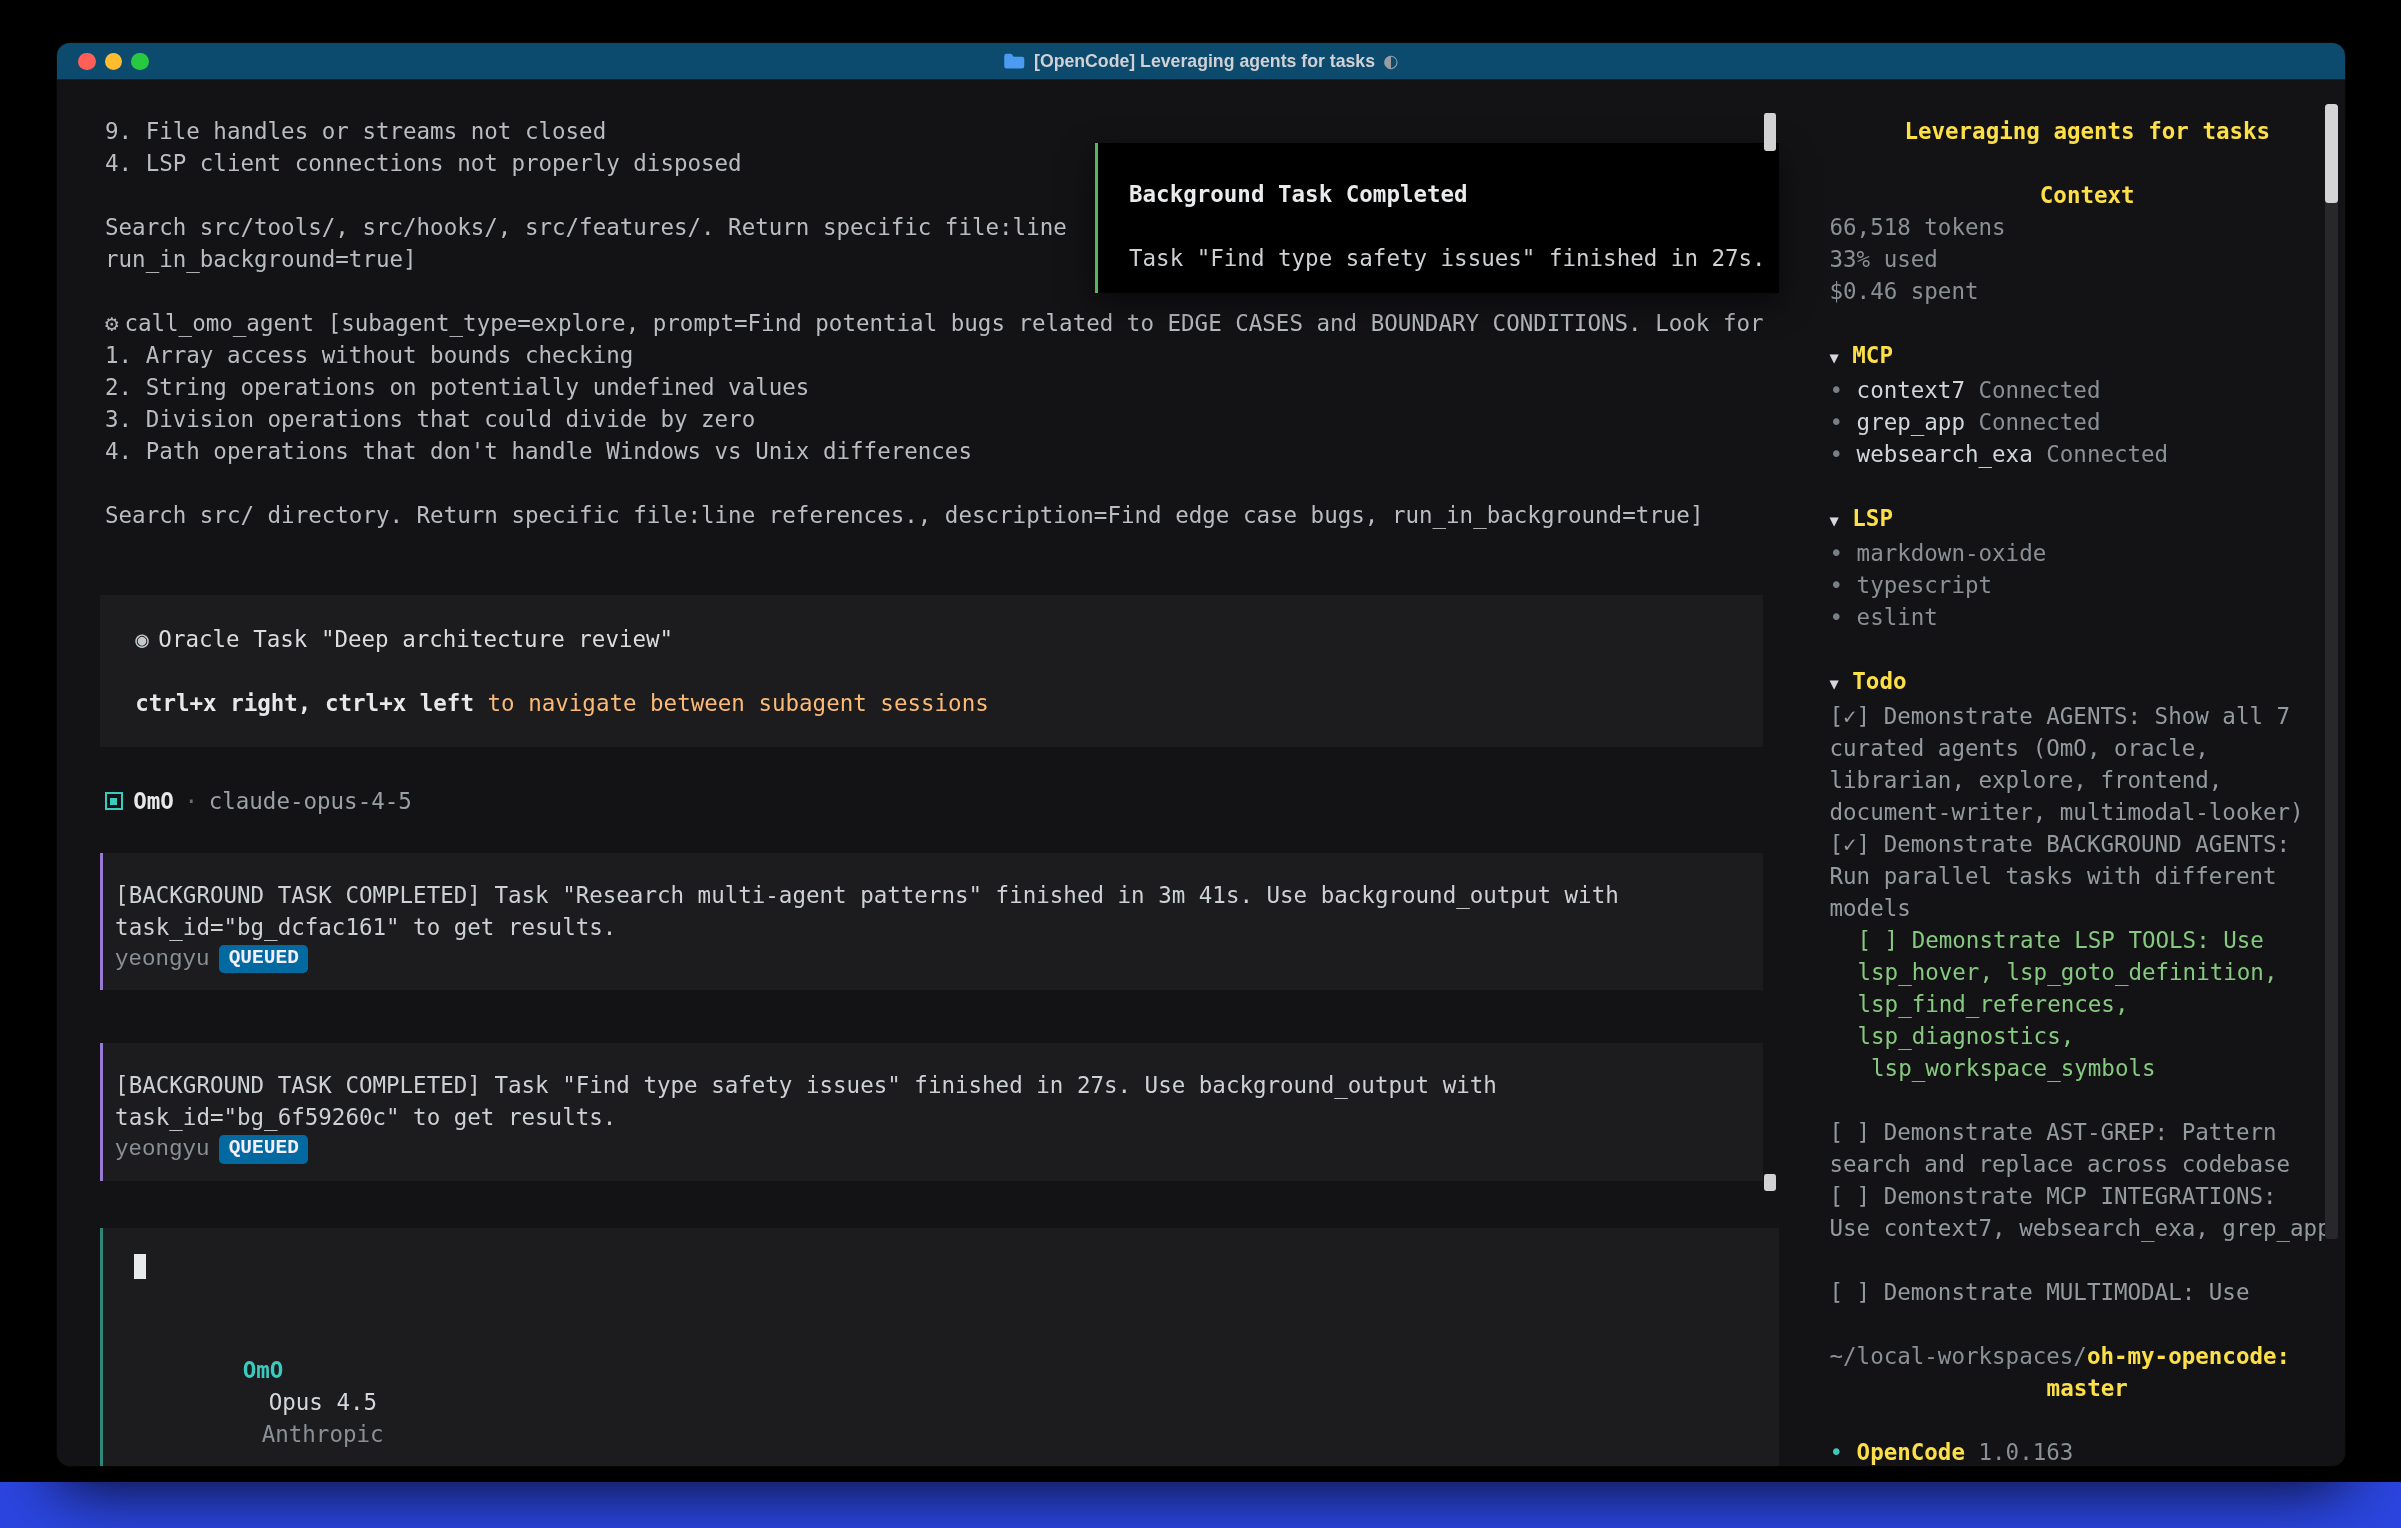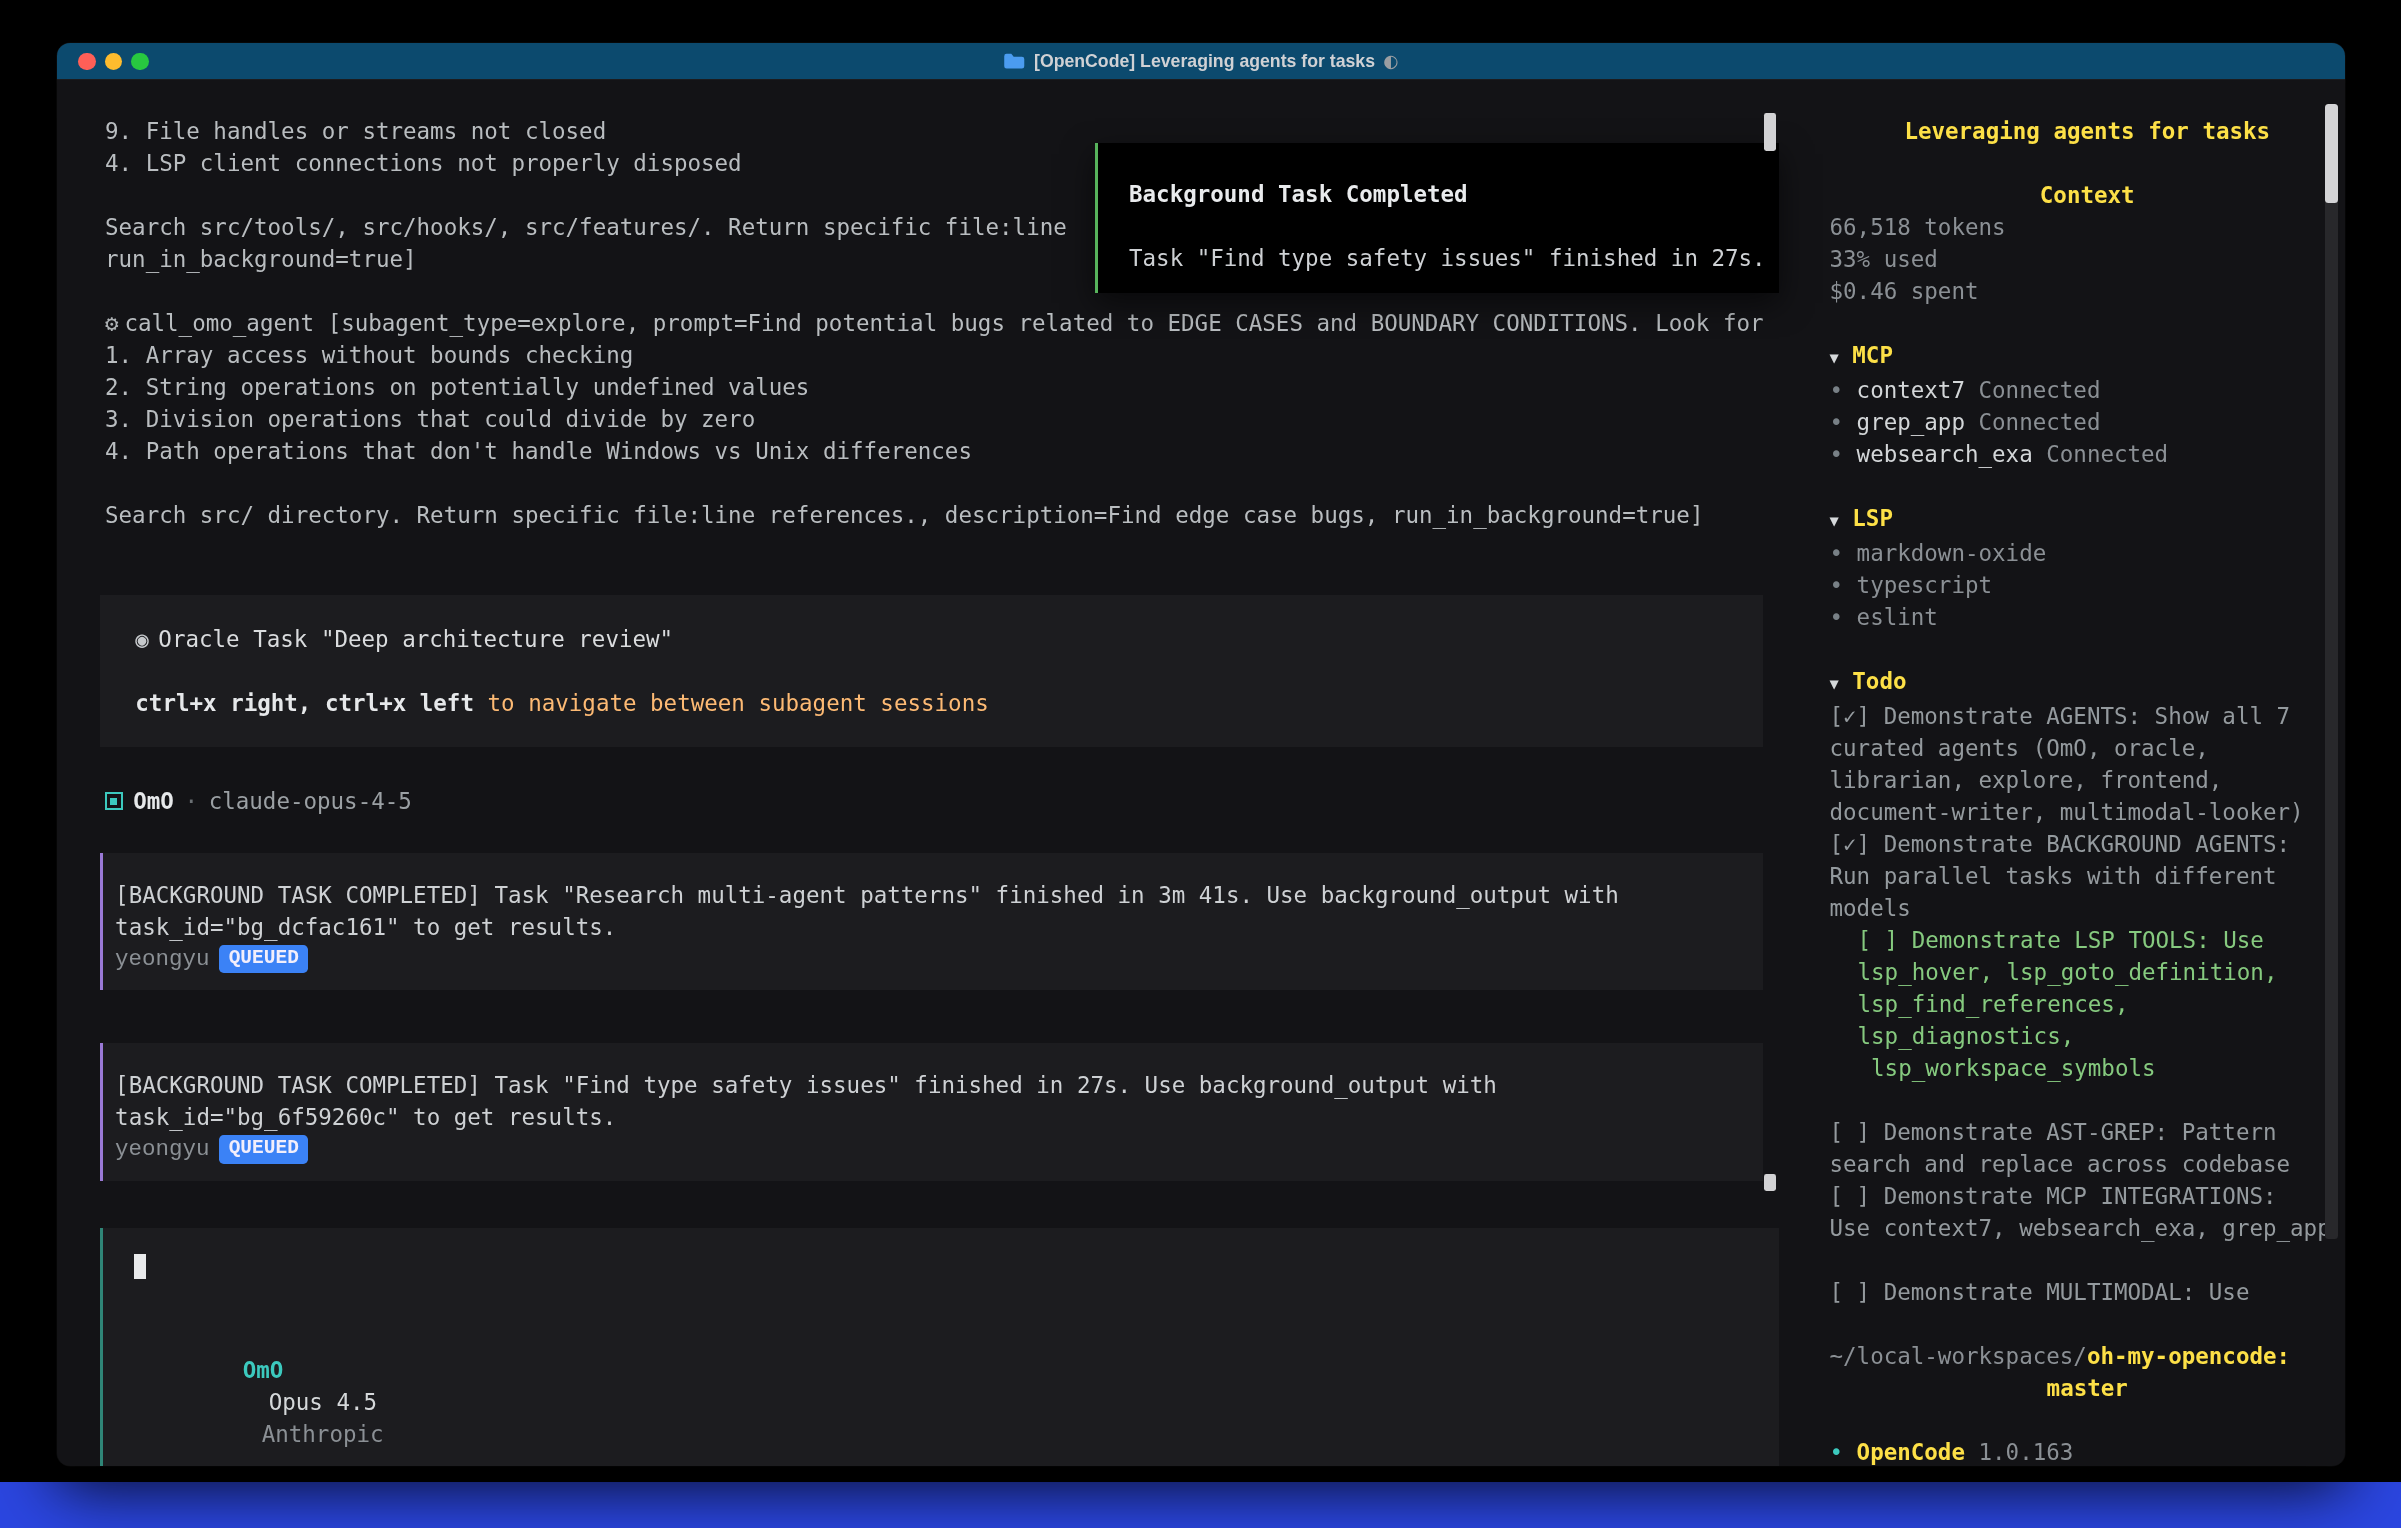--- a/index.html
+++ b/index.html
@@ -40,21 +40,21 @@
   .agent-name { color:#e6e8ea; font-weight:bold; font-size:22.5px; }
   .agent-sep { color:#6a6f73; font-size:22.5px; margin:0 10.6px; }
   .agent-model { color:#9ba0a4; font-size:22.5px; }
 
   .message { border-left:3.5px solid #9a79d6; padding:26px 23.6px 15.4px 11.8px; }
   .msg1 { margin-top:36px; }
   .msg2 { margin-top:53px; }
   .msgtext { color:#ced1d4; }
   .msgmeta { display:flex; align-items:center;font-family:Liberation Mono, monospace; }
   .author { color:#8b9095; }
-  .badge { display:inline-block; margin-left:9.5px; background:#3b82f6; color:#f2eefb; font-weight:bold;
+  .badge { display:inline-block; margin-left:9.5px; background:#0369a1; color:#f2eefb; font-weight:bold;
     font-size:19.5px; line-height:19.5px; padding:4.1px 9.5px 5.3px; border-radius:4.7px; }
 
   .input-area { margin-top:47px; width:1679px; border-left:3.5px solid #2f8577; padding:21px 0 14px 31px; }
   .cursor { display:inline-block; width:11.8px; height:25px; background:#e9eaec; vertical-align:middle; }
   .input-gap { height:41px; }
   .in-agent { color:#3cc9be; font-weight:bold; }
   .in-model { color:#d5d8da; margin-left:26px; }
   .in-provider { color:#8b9095; margin-left:19px; }
 
   .notification { position:absolute; left:1038px; top:63px; width:684px; height:150px; background:#000000;

